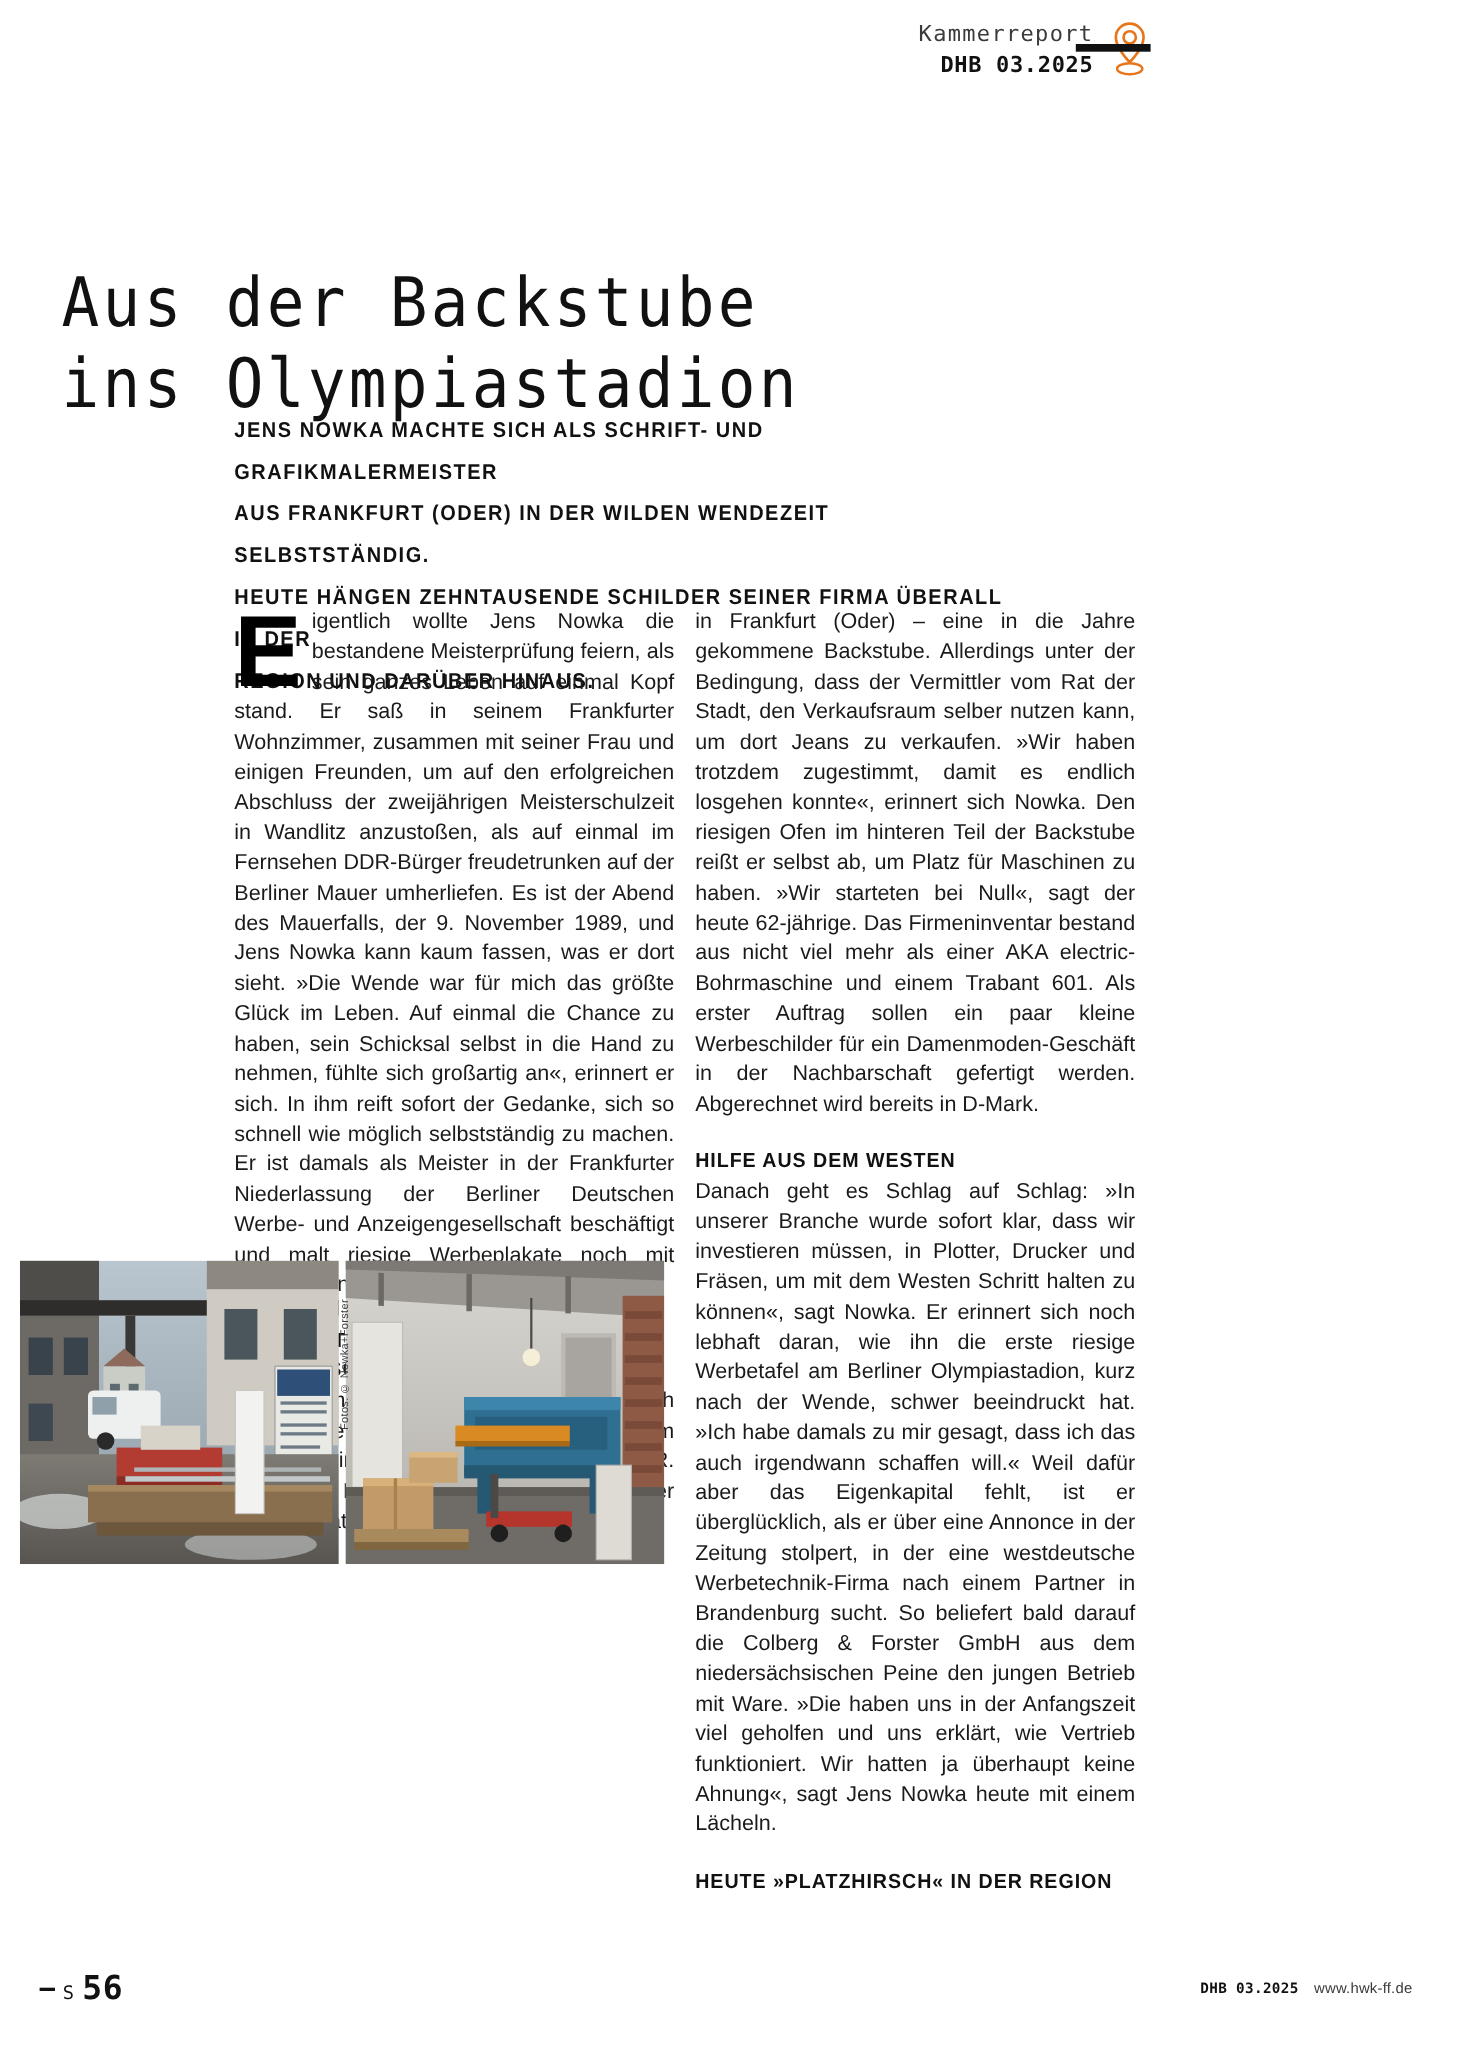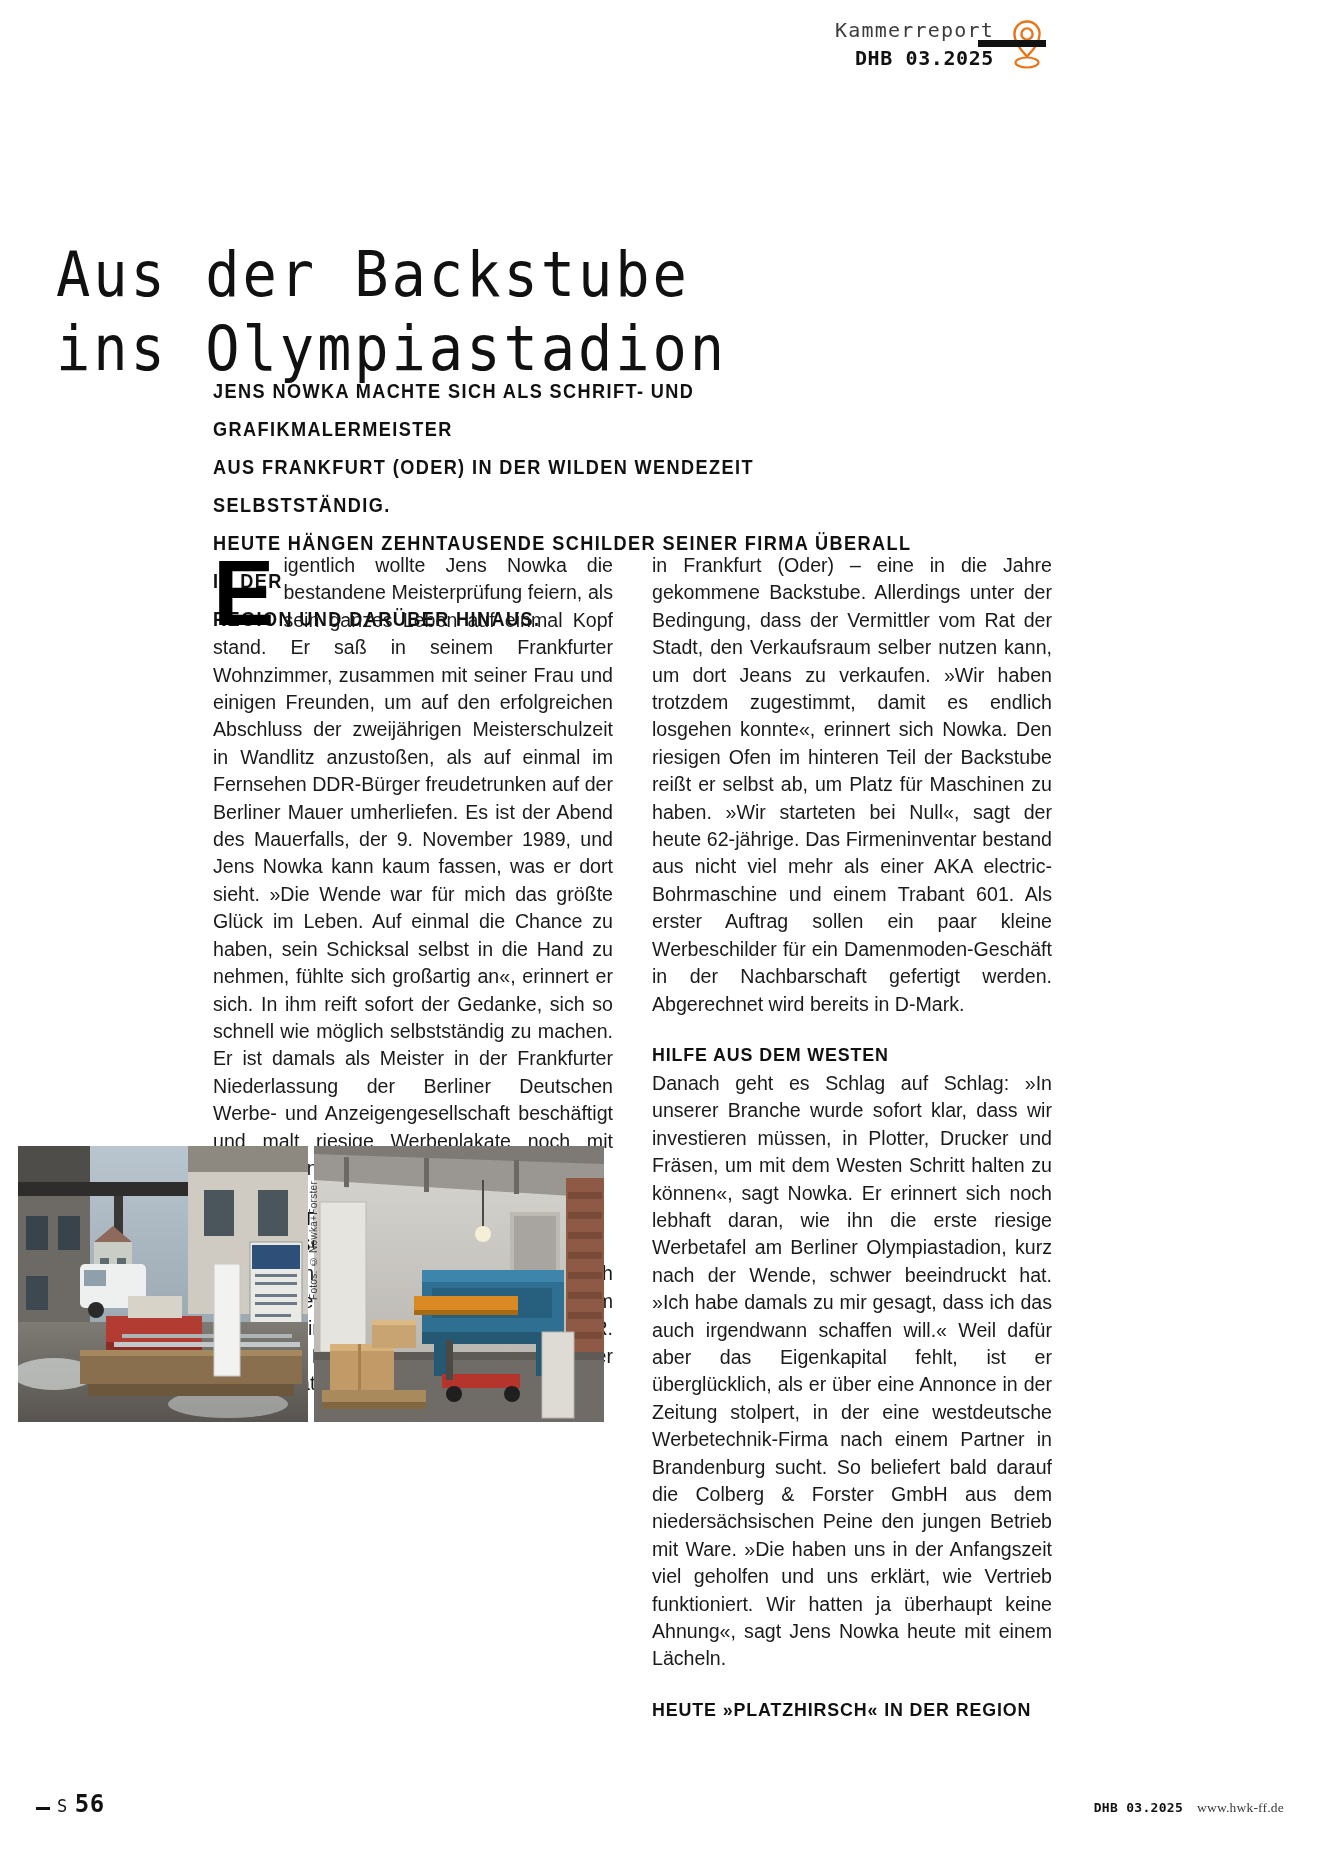--- a/index.html
+++ b/index.html
@@ -108,21 +108,21 @@
     width: 400px;
     font-family: "Liberation Sans Narrow", "Liberation Sans", sans-serif;
     font-size: 19.6px;
     line-height: 27.4px;
     color: #1a1a1a;
     text-align: justify;
     text-justify: inter-word;
     hyphens: none;
   }
   .col-left  { left: 213px;  top: 552px; }
-  .col-right { left: 652px;  top: 552px; }
+  .col-right { left: 632px;  top: 552px; }
 
   .col p { margin: 0; }
   .col p + p { margin-top: 0; }
 
   .dropcap-para::first-letter {
     float: left;
     font-family: "Liberation Sans Narrow", "Liberation Sans", sans-serif;
     font-weight: 700;
     font-size: 92px;
     line-height: 0.78;
@@ -202,41 +202,41 @@
     display: flex;
     align-items: baseline;
     gap: 7px;
   }
   .footer-page-s {
     font-size: 17px;
     font-weight: 400;
     letter-spacing: 0.5px;
   }
   .footer-page-num {
-    font-size: 24px;
+    font-size: 30px;
     font-weight: 700;
     letter-spacing: 0.5px;
   }
   .footer-right {
     position: absolute;
     right: 42px;
     top: 22px;
     display: flex;
     align-items: baseline;
     gap: 14px;
   }
   .footer-issue {
     font-family: "DejaVu Sans Mono", monospace;
     font-size: 13px;
     font-weight: 700;
     letter-spacing: 0.3px;
     color: #111111;
   }
   .footer-url {
-    font-family: Liberation Serif, serif;
+    font-family: Liberation Sans, sans-serif;
     font-size: 13.5px;
     letter-spacing: 0.2px;
     color: #3a3a3a;
   }
 </style>
 </head>
 <body>
 
 <div class="page-header">
   <div class="header-inner">

